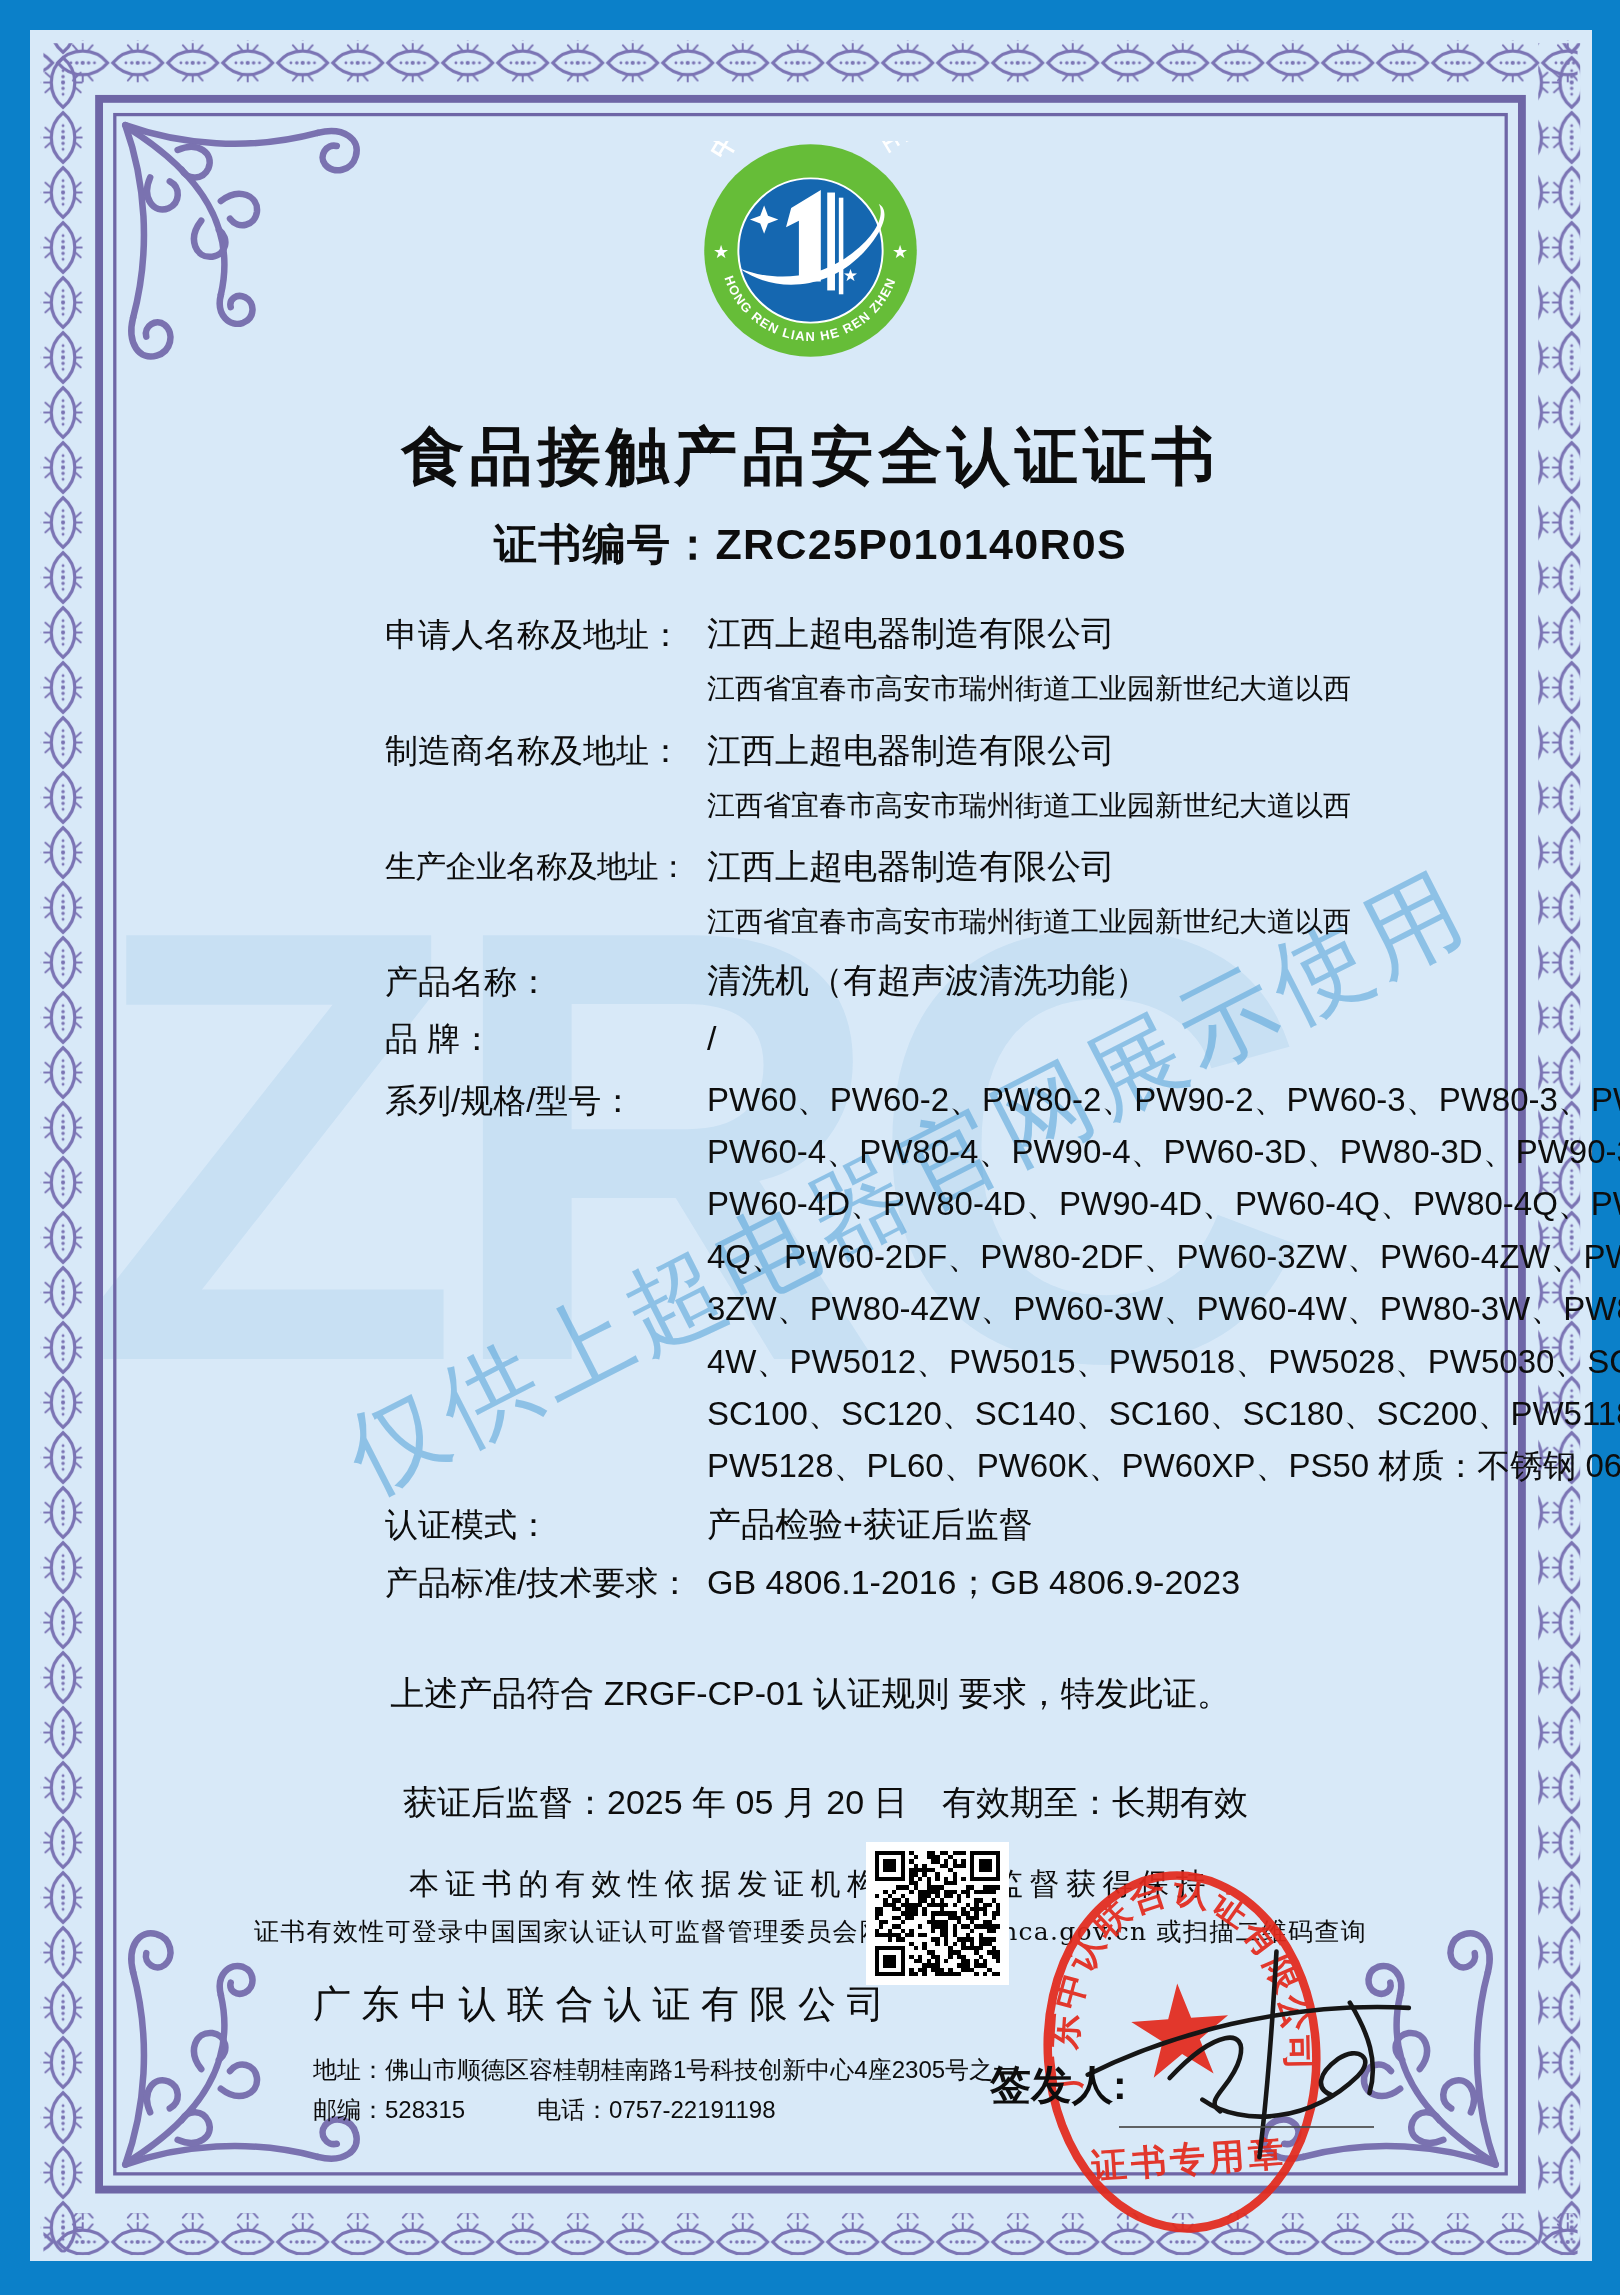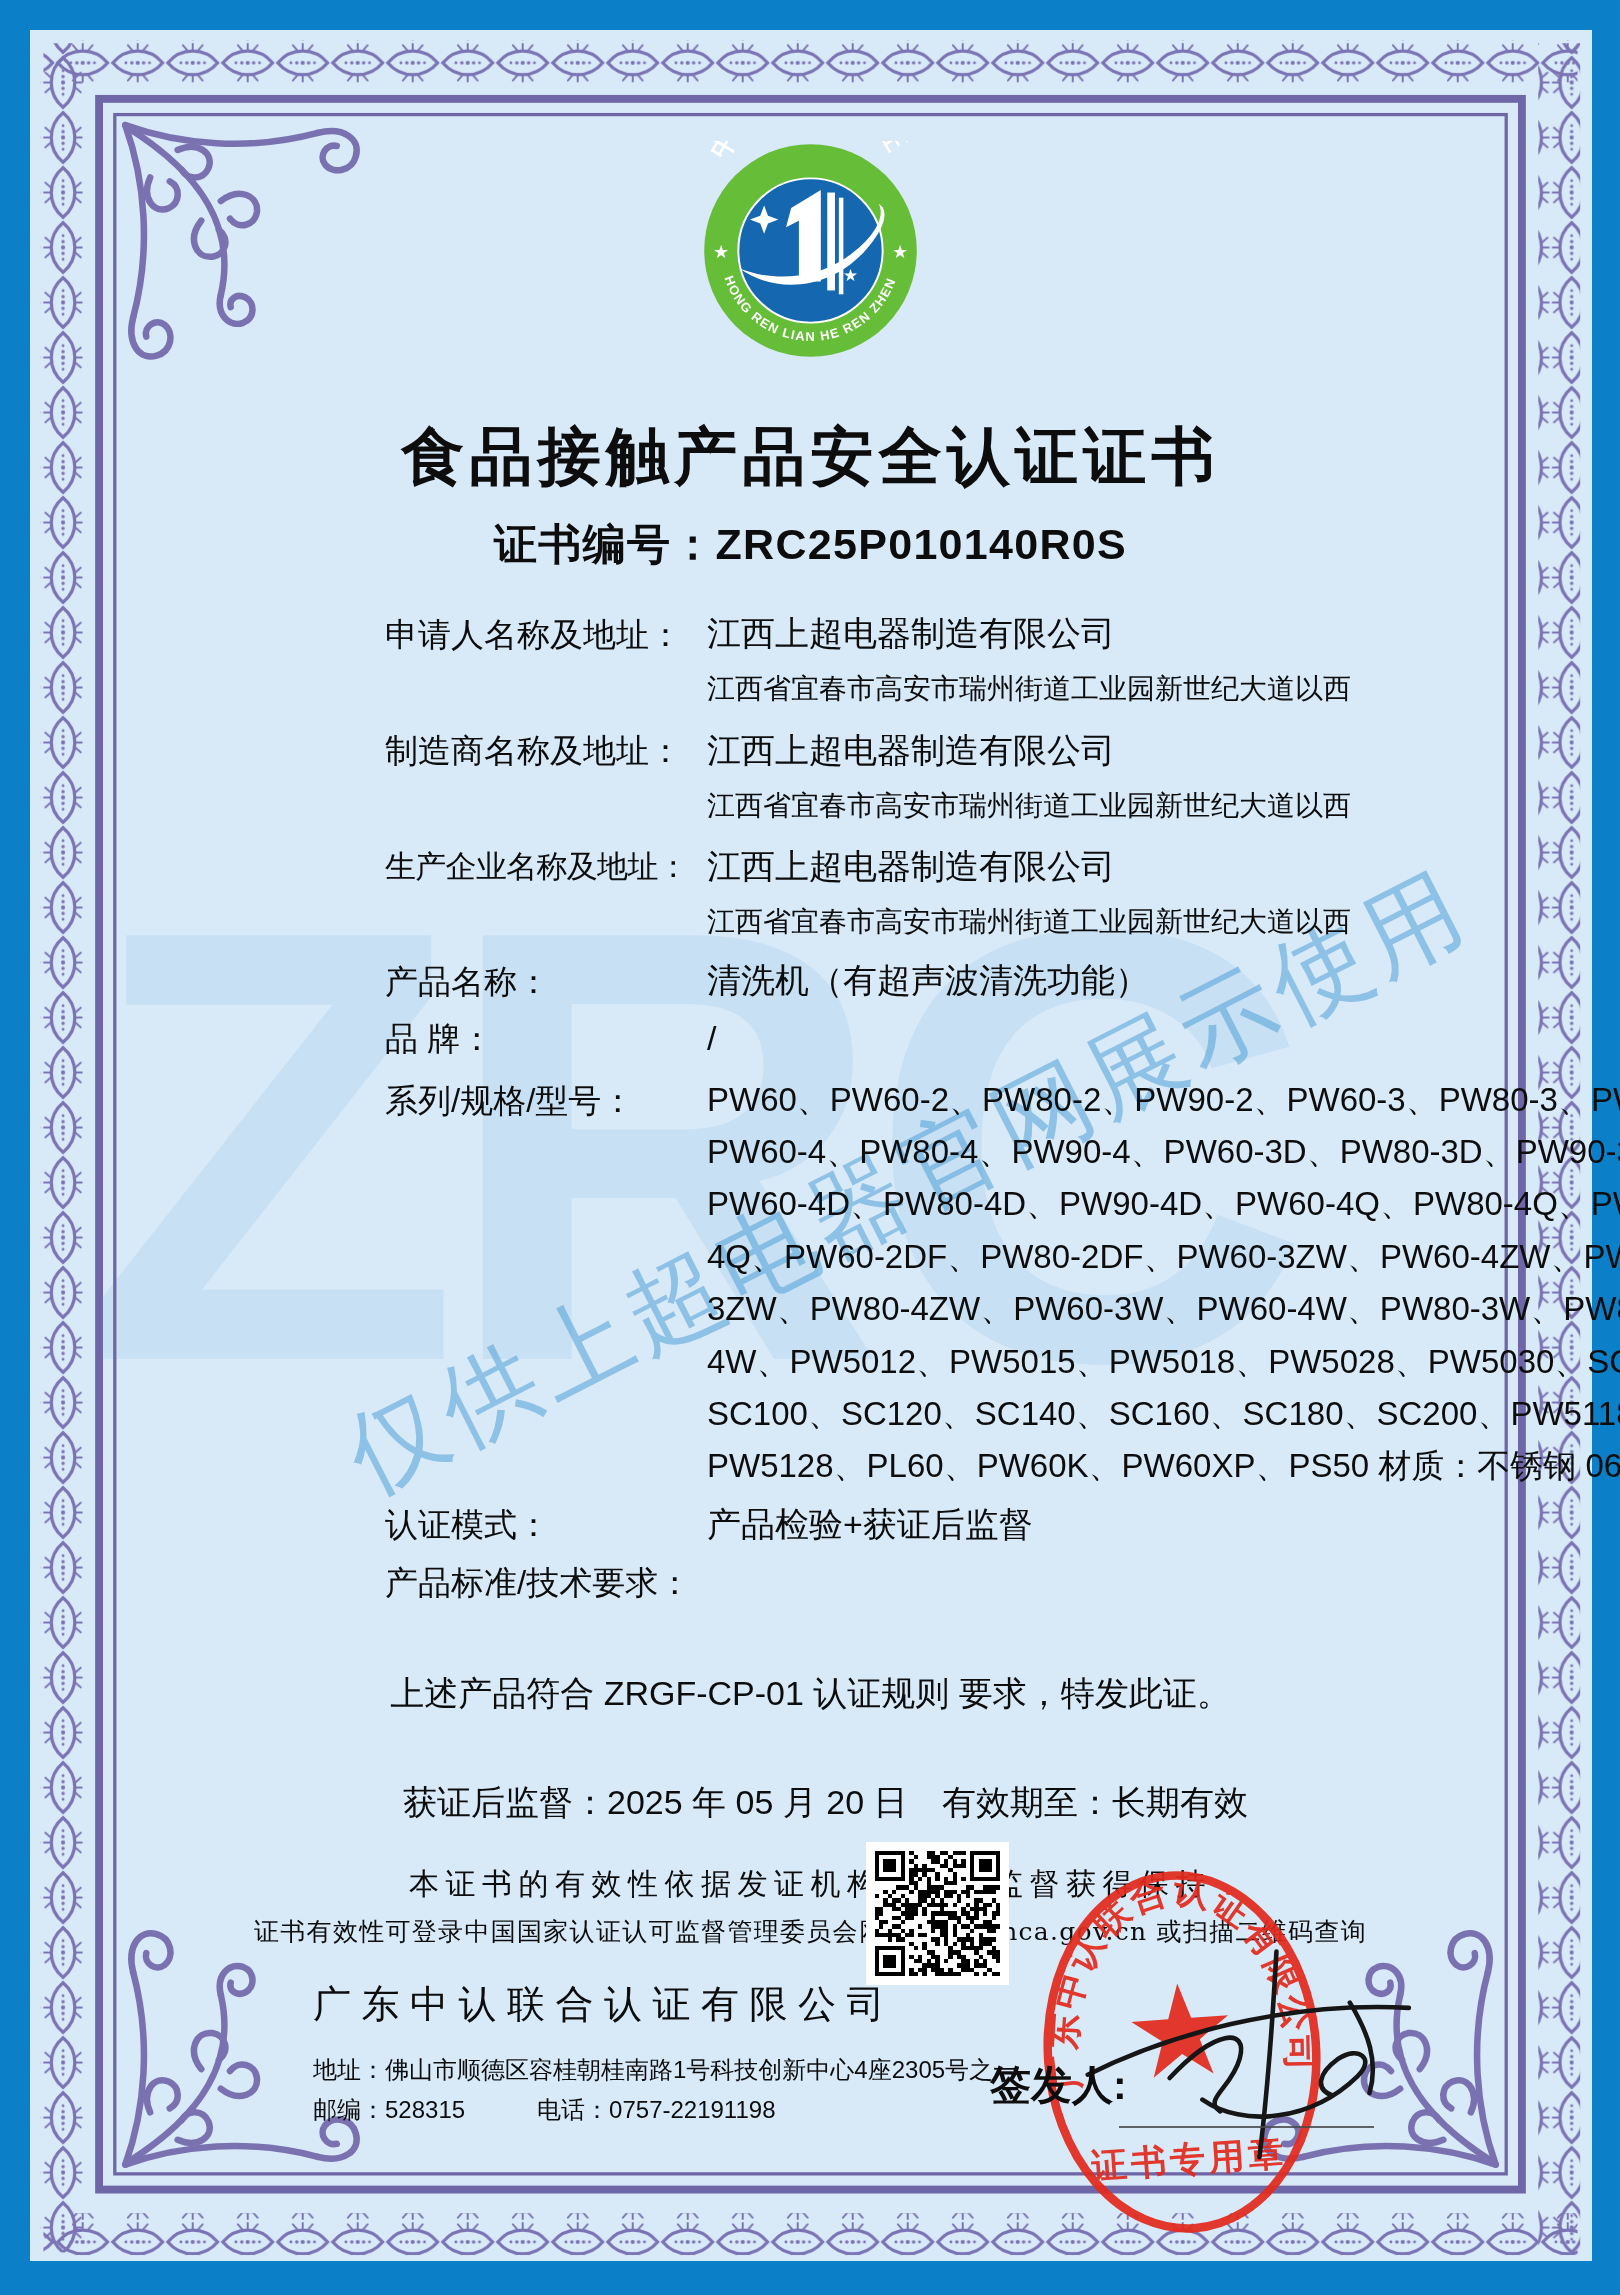--- a/index.html
+++ b/index.html
@@ -164,20 +164,21 @@
   <div class="t model" style="top:1238px">4Q、PW60-2DF、PW80-2DF、PW60-3ZW、PW60-4ZW、PW80-</div>
   <div class="t model" style="top:1290px">3ZW、PW80-4ZW、PW60-3W、PW60-4W、PW80-3W、PW80-</div>
   <div class="t model" style="top:1343px">4W、PW5012、PW5015、PW5018、PW5028、PW5030、SC80、</div>
   <div class="t model" style="top:1395px">SC100、SC120、SC140、SC160、SC180、SC200、PW5118、</div>
   <div class="t model" style="top:1447px">PW5128、PL60、PW60K、PW60XP、PS50  材质：不锈钢 06Cr19Ni10</div>
 
   <div class="t lbl" style="top:1506px">认证模式：</div>
   <div class="t val" style="top:1505px">产品检验+获证后监督</div>
 
   <div class="t lbl" style="top:1564px">产品标准/技术要求：</div>
+  <div class="t val" style="top:1563px">GB 4806.1-2016；GB 4806.9-2023</div>
 
   <div class="t stmt center">上述产品符合 ZRGF-CP-01 认证规则 要求，特发此证。</div>
 
   <div class="t dateline" style="left:403px;top:1783px">
     <span>获证后监督：</span><span>2025 年 05 月 20 日</span>
   </div>
   <div class="t dateline" style="left:942px;top:1783px">
     <span>有效期至：</span><span>长期有效</span>
   </div>
 

